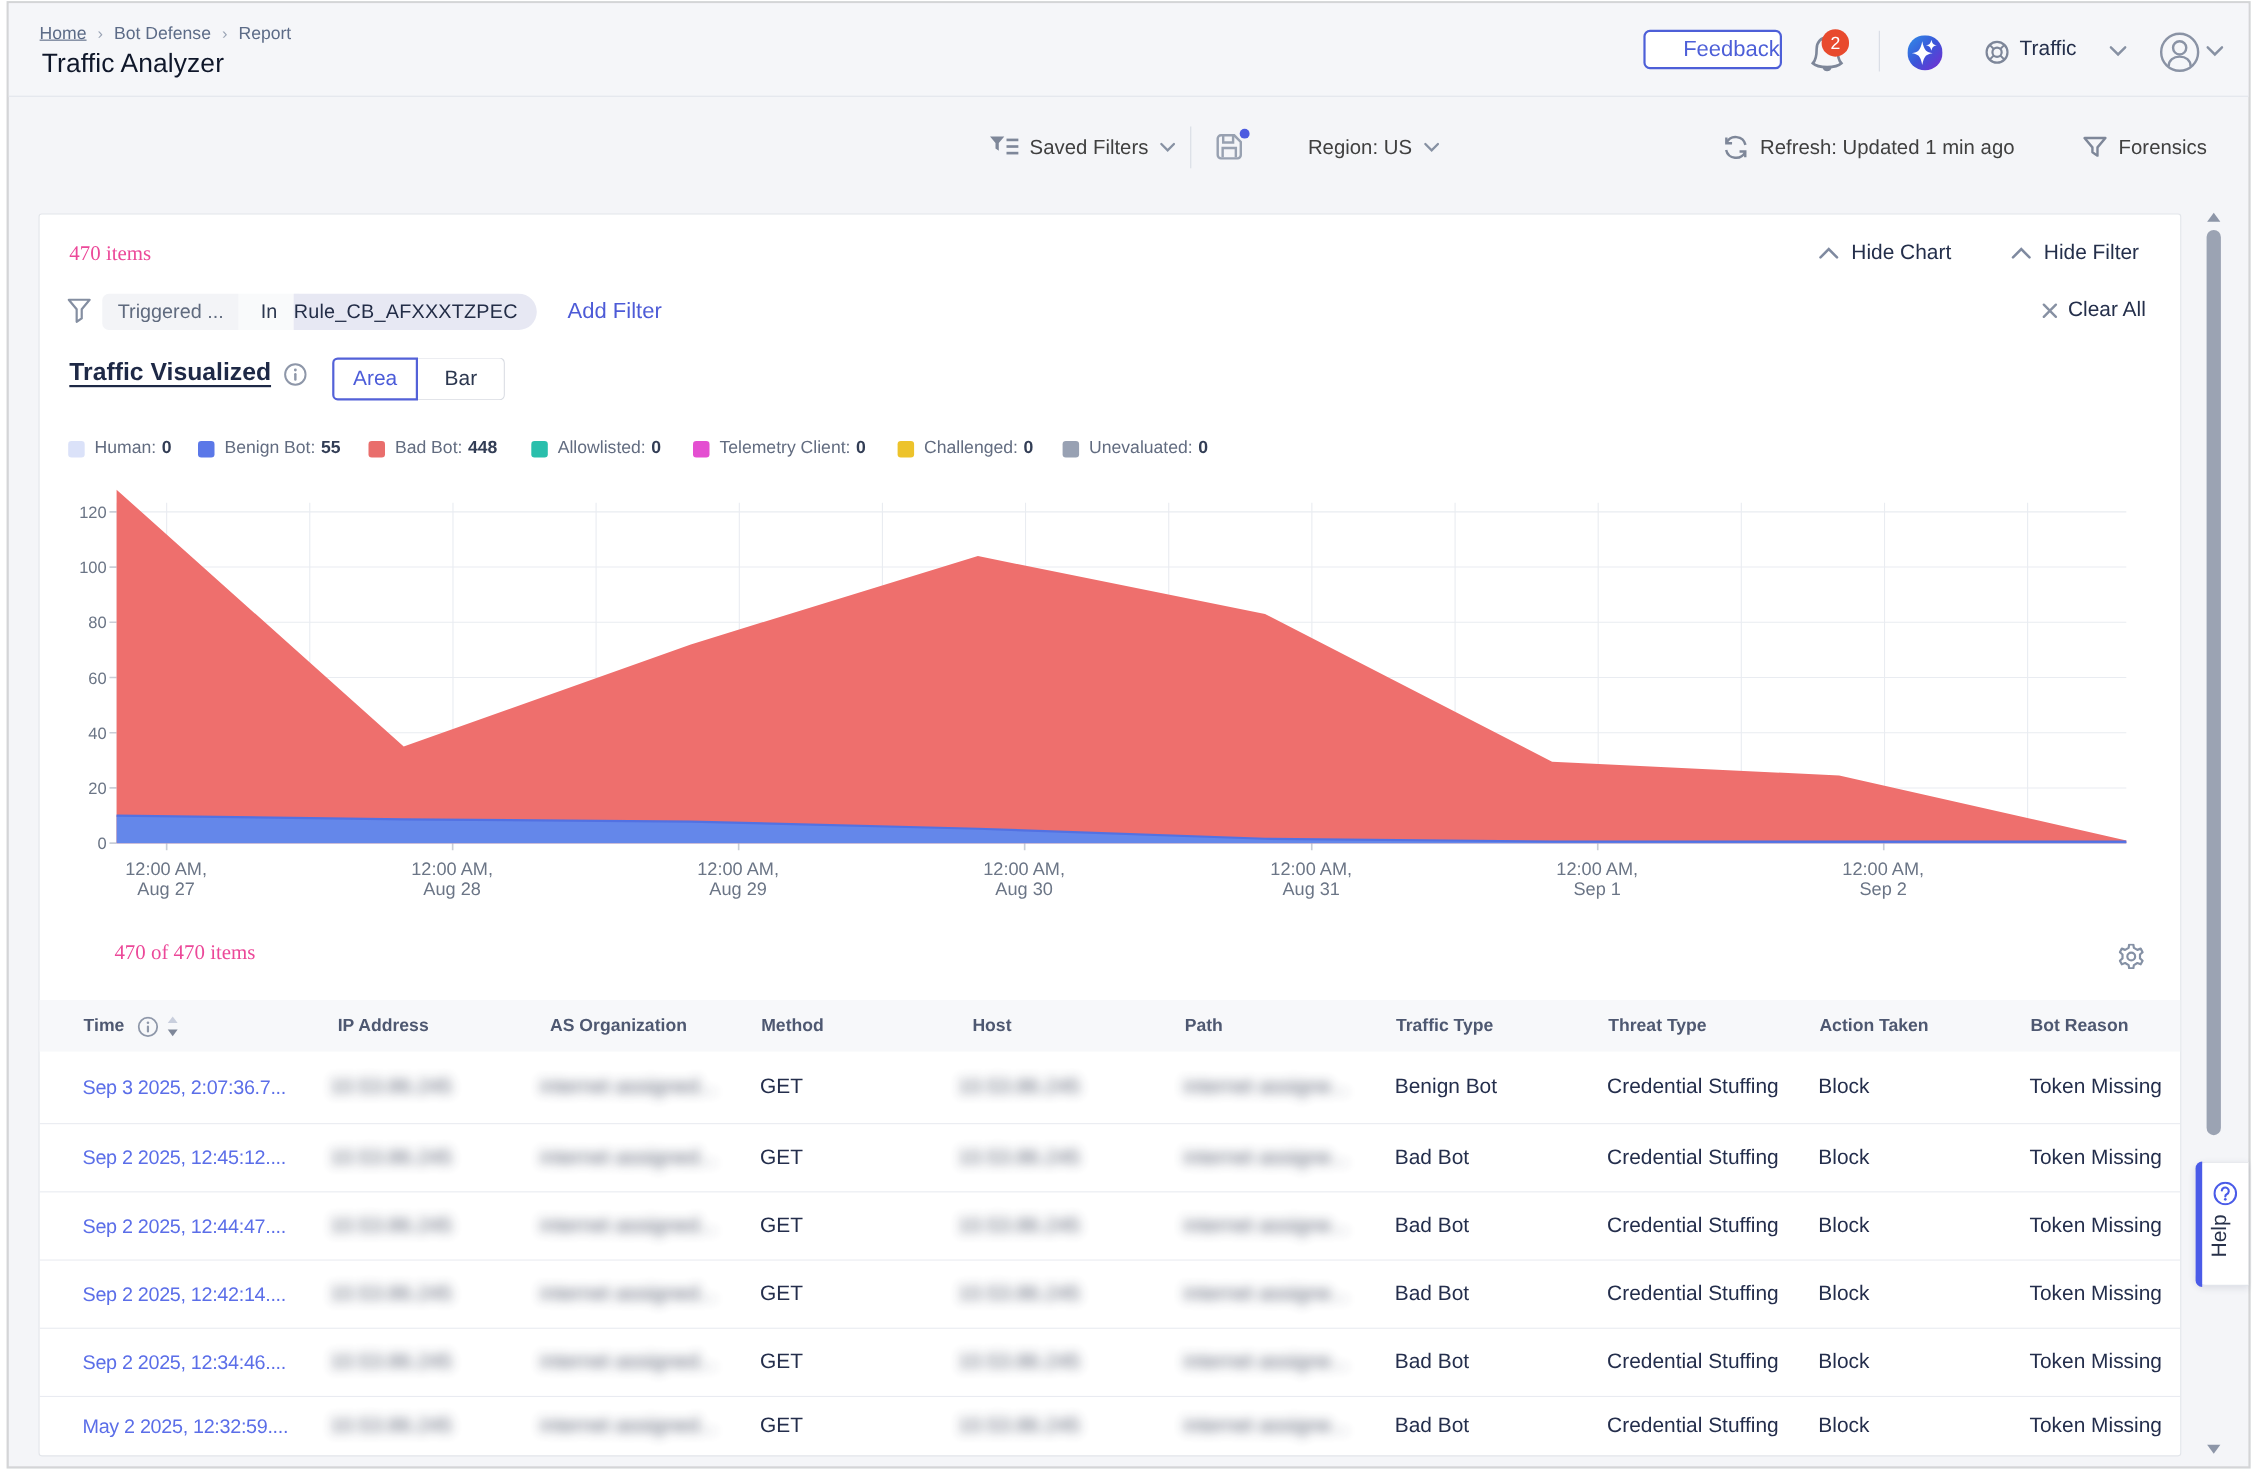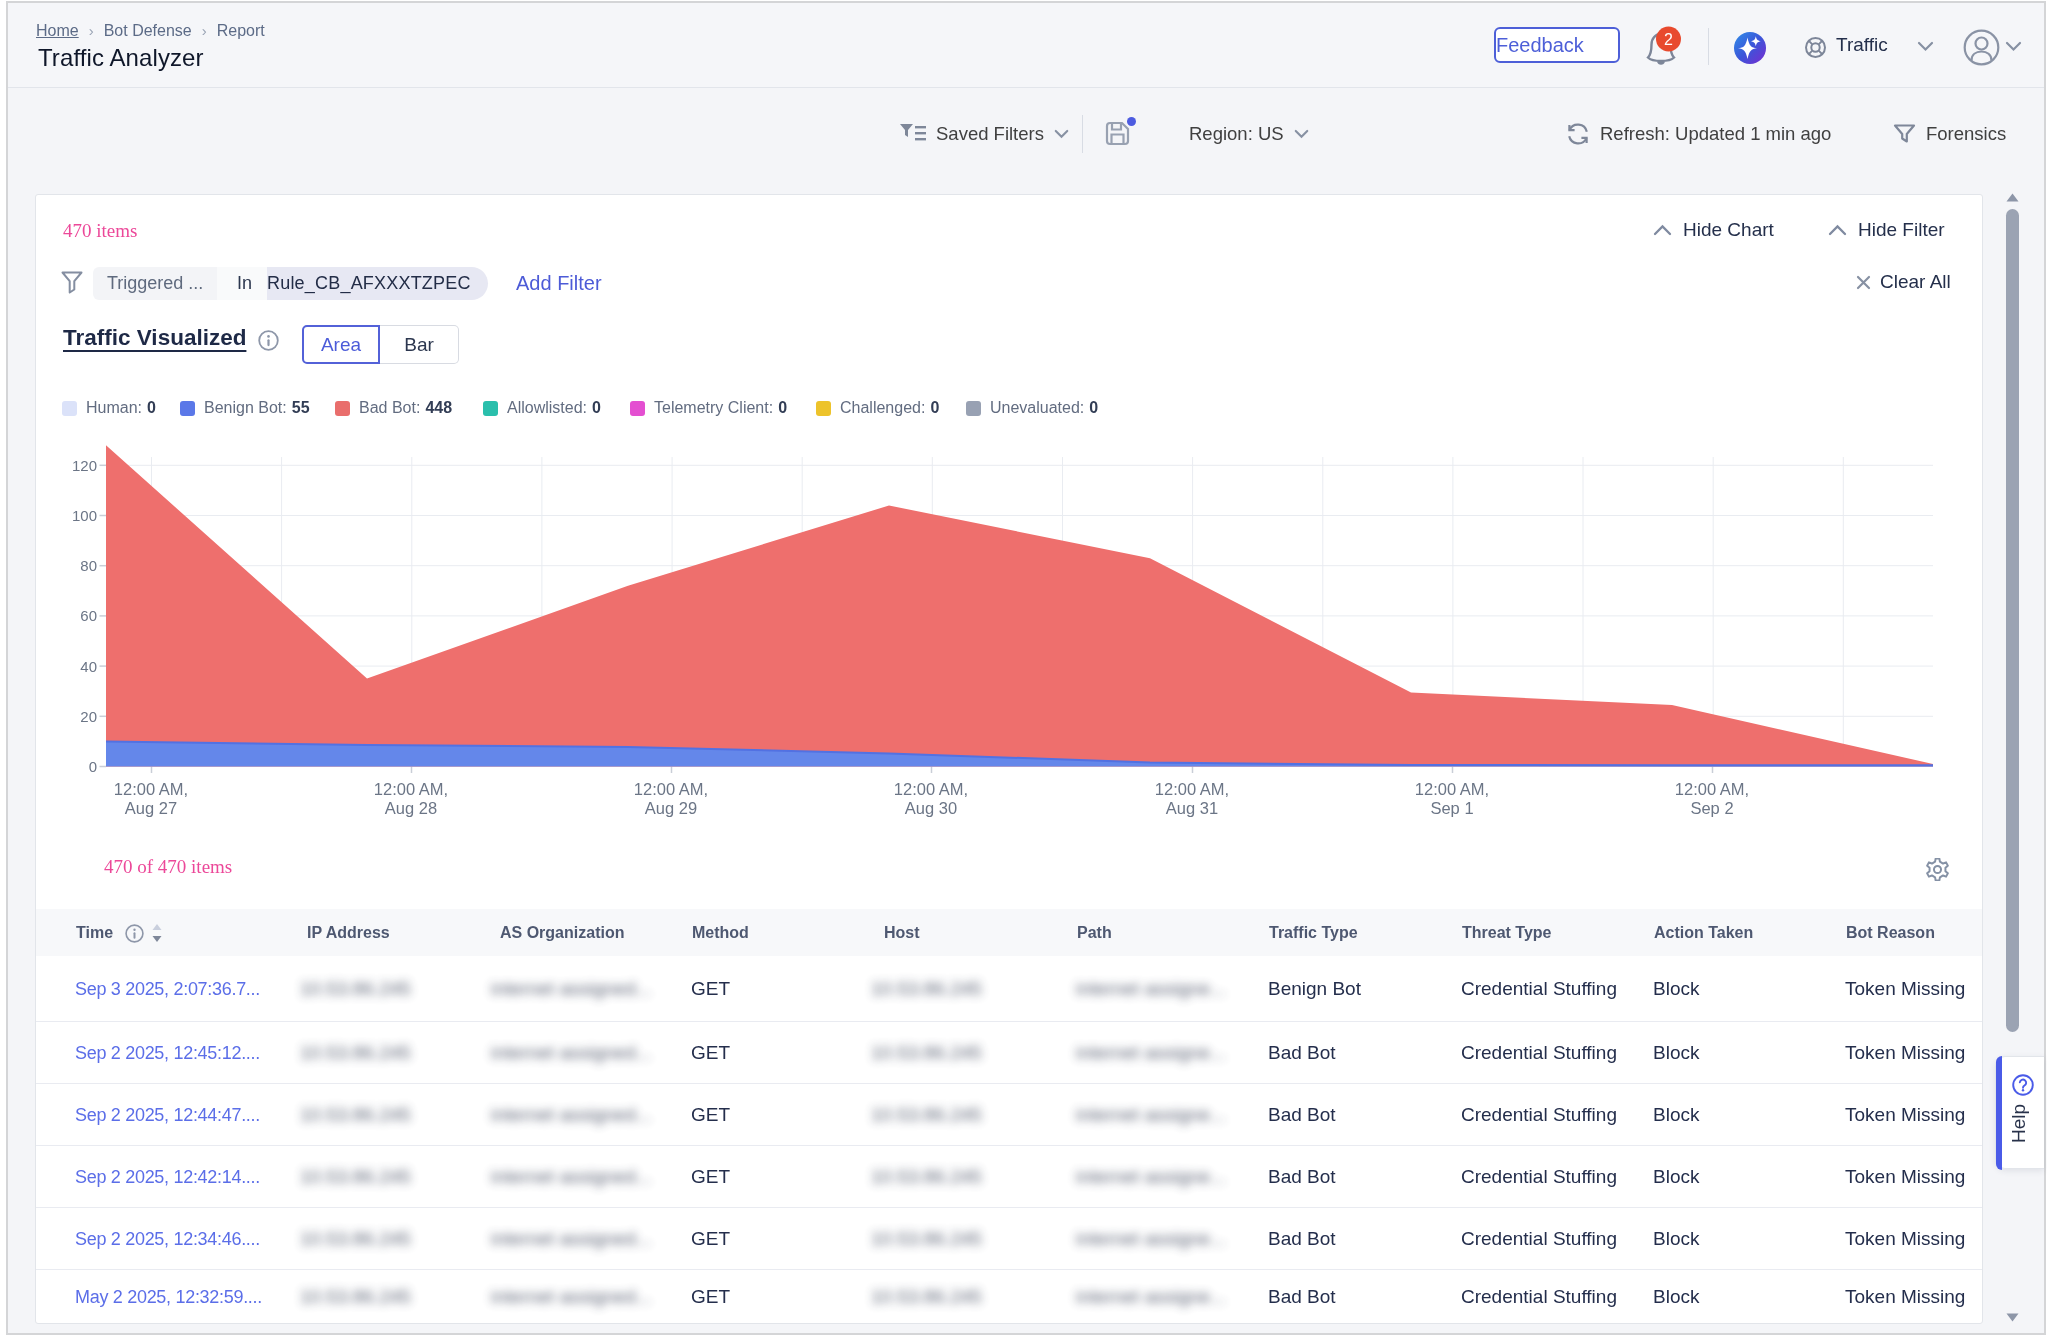--- a/index.html
+++ b/index.html
@@ -4,21 +4,21 @@
 <style>
   * { margin:0; padding:0; box-sizing:border-box; }
   html,body { width:2047px; height:1337px; background:#fff; font-family:"Liberation Sans", sans-serif; position:relative; overflow:hidden; }
   .abs { position:absolute; }
   .frame { position:absolute; left:6px; top:1px; width:2040px; height:1334px; border:2px solid #d4d5d7; background:#f4f5f8; }
   .header { position:absolute; left:8px; top:3px; width:2036px; height:85px; background:#f5f6f9; border-bottom:1px solid #e2e5eb; }
   .crumb { position:absolute; top:19px; left:28px; font-size:16px; color:#5c6b87; }
   .crumb a { color:#5c6b87; text-decoration:underline; }
   .crumb .sep { color:#9aa4b5; margin:0 10px; font-size:15px; }
   .title { position:absolute; top:41px; left:30px; font-size:24px; color:#0f172a; font-weight:500; letter-spacing:0.1px; }
-  .fbtn { position:absolute; left:1494px; top:27px; width:126px; height:36px; border:2px solid #4d5fd8; border-radius:6px; color:#4d5fd8; font-size:20px; text-align:left; line-height:32px; background:#fff; }
+  .fbtn { position:absolute; left:1494px; top:27px; width:126px; height:36px; border:2px solid #4d5fd8; border-radius:6px; color:#4d5fd8; font-size:20px; text-align:right; line-height:32px; background:#fff; }
   .toolbar { position:absolute; top:88px; left:8px; width:2036px; height:106px; }
   .titem { position:absolute; top:0; height:92px; display:flex; align-items:center; gap:10px; color:#404040; font-size:18.5px; }
   .card { position:absolute; left:35px; top:194px; width:1948px; height:1130px; background:#fff; border:1px solid #e2e5ea; border-radius:3px; }
   .grey { color:#ec4899;font-family:Liberation Serif, serif; }
   .navy { color:#242f4b; }
   .indigo { color:#4d5bd7; }
   .legend-item { position:absolute; top:399px; display:flex; align-items:center; font-size:16px; color:#626c80; }
   .legend-sq { width:15px; height:15px; border-radius:3px; display:inline-block; margin-right:9px; }
   .legend-item b { color:#323d55; margin-left:5px; }
   .th { position:absolute; top:15px; font-size:16px; font-weight:bold; color:#4e5871; }

